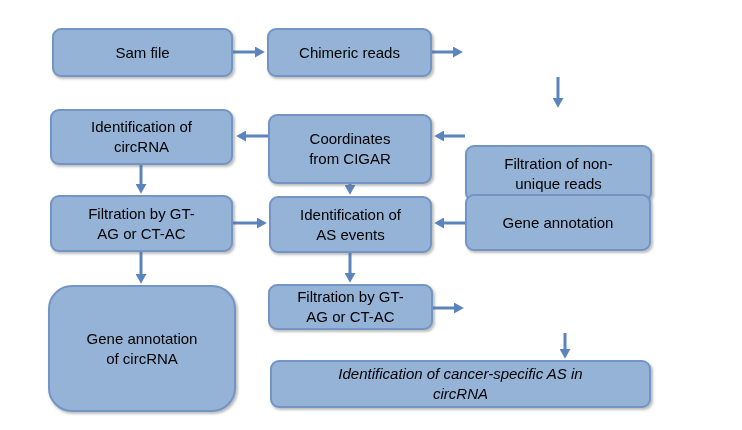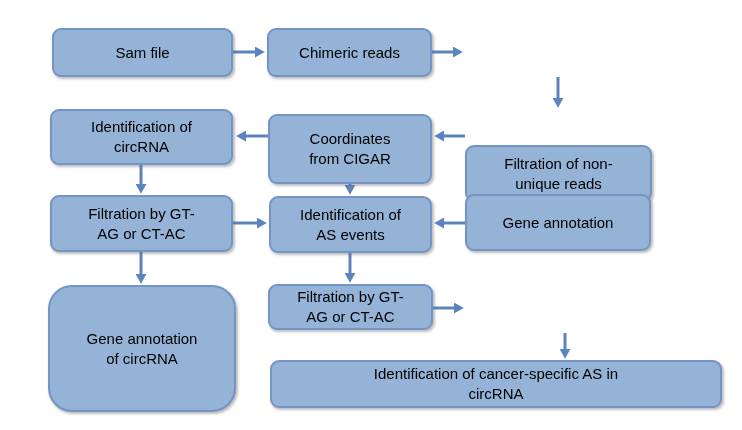--- a/index.html
+++ b/index.html
@@ -48,21 +48,21 @@
   #b-backsplice   { left: 465px; top: 28px;  width: 186px; height: 49px; }
   #b-identcirc    { left: 50px;  top: 109px; width: 183px; height: 56px; }
   #b-coords       { left: 268px; top: 114px; width: 164px; height: 70px; }
   #b-filtnonuniq  { left: 465px; top: 109px; width: 187px; height: 57px; margin-top: 36px; }
   #b-filtgtag1    { left: 50px;  top: 195px; width: 183px; height: 57px; }
   #b-identas      { left: 269px; top: 196px; width: 163px; height: 57px; }
   #b-geneannot    { left: 465px; top: 194px; width: 186px; height: 57px; }
   #b-geneannotcirc{ left: 48px;  top: 285px; width: 188px; height: 127px; }
   #b-filtgtag2    { left: 268px; top: 284px; width: 165px; height: 46px; }
   #b-asincirc     { left: 465px; top: 283px; width: 187px; height: 50px; }
-  #b-identcancer  { left: 270px; top: 360px; width: 452px; height: 48px; }
+  #b-identcancer  { left: 270px; top: 360px; width: 381px; height: 48px; font-style: italic; }
 </style>
 </head>
 <body>
 
 <div class="canvas">
 
   <svg class="arrows" viewBox="0 0 742 430" xmlns="http://www.w3.org/2000/svg">
     <defs>
       <marker id="ah" viewBox="0 0 10 10" markerWidth="11" markerHeight="11" refX="1" refY="5" orient="auto" markerUnits="userSpaceOnUse">
         <path d="M0,0 L9,5 L0,10 z" fill="currentColor"></path>

